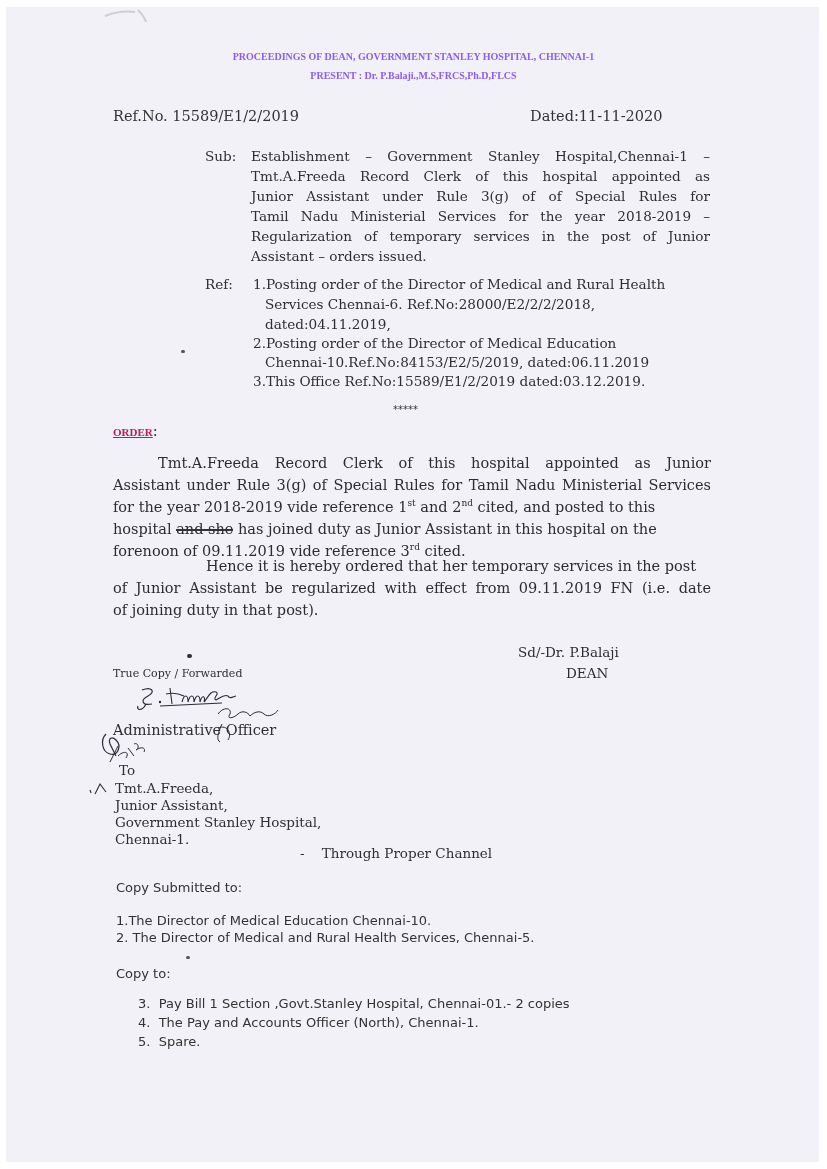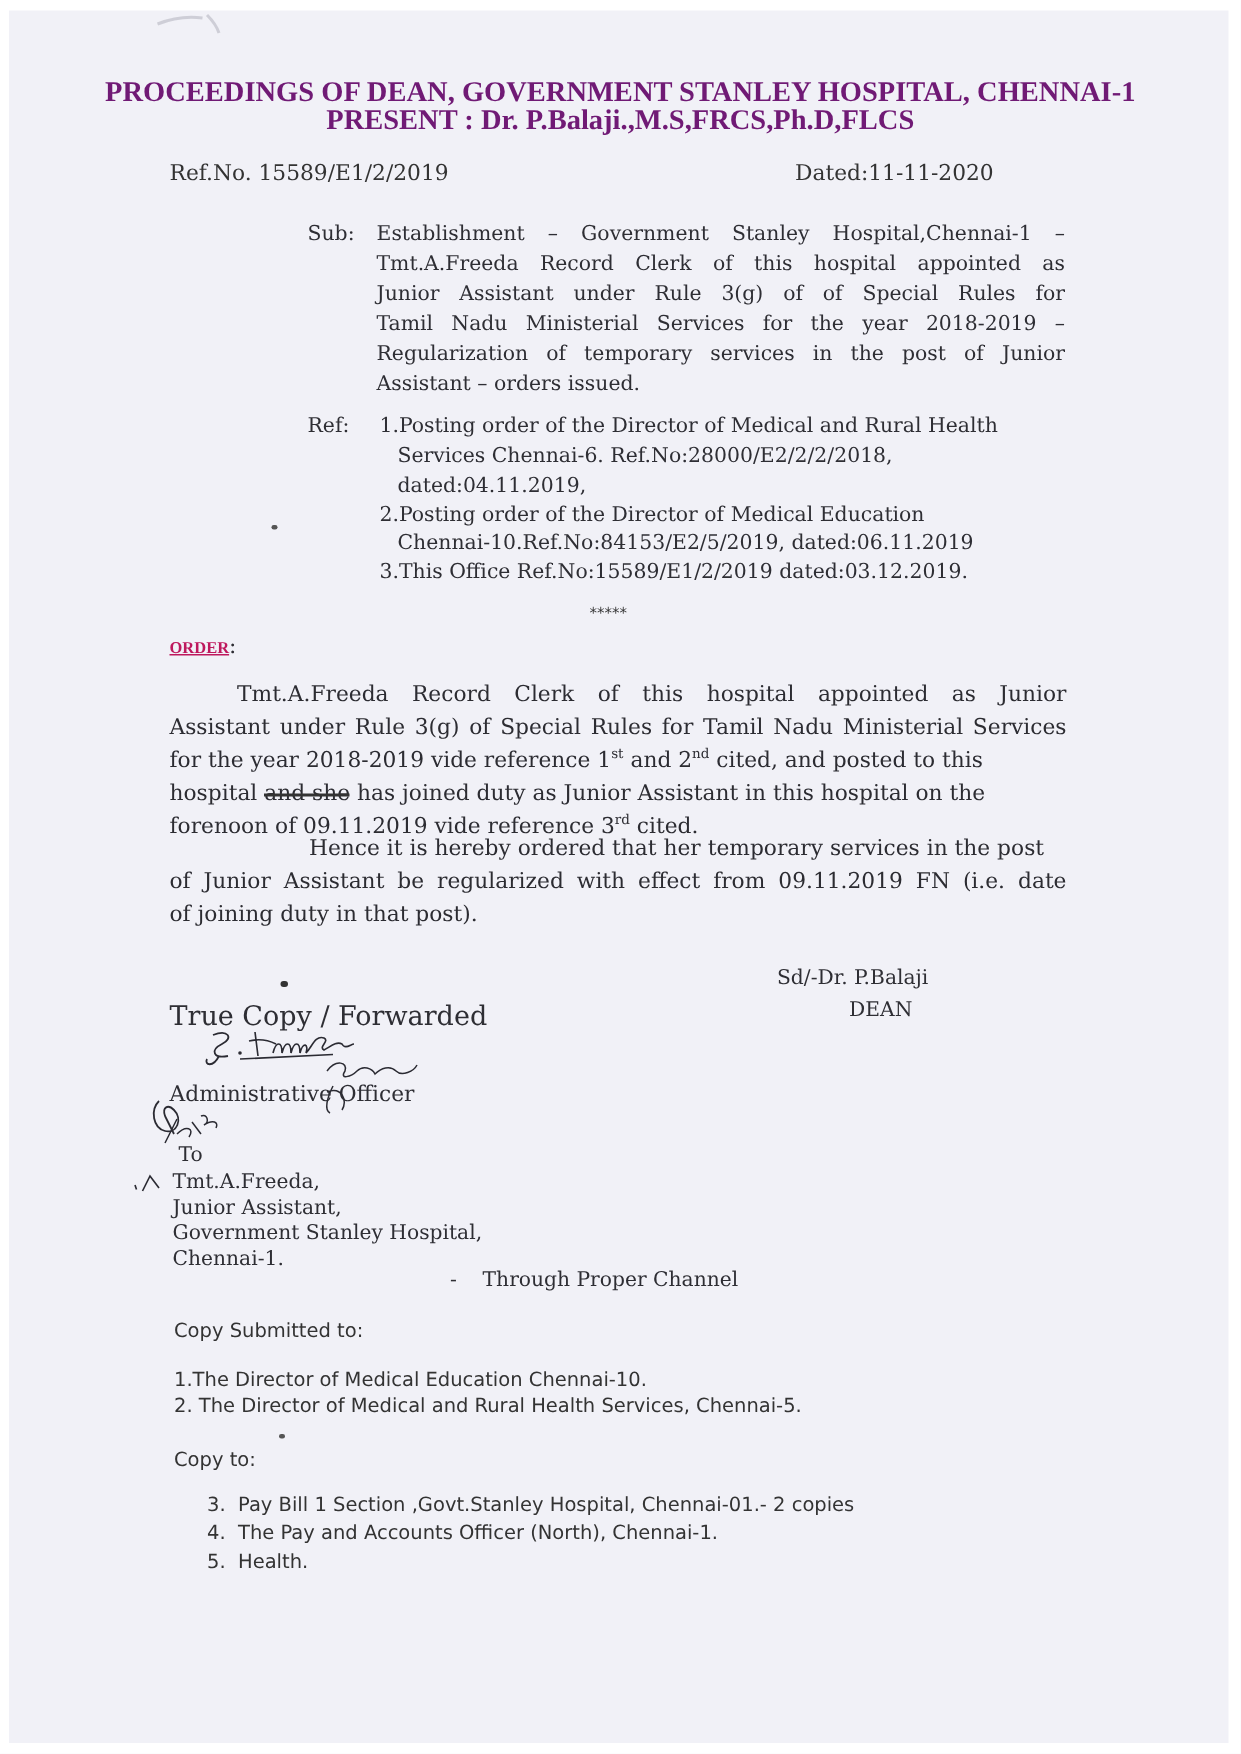--- a/index.html
+++ b/index.html
@@ -3,21 +3,21 @@
   <meta charset="utf-8">
   <style>
     html, body { margin: 0; padding: 0; background: #ffffff; }
     body { width: 827px; height: 1169px; position: relative; overflow: hidden; }
     .paper {
       position: absolute; left: 6px; top: 7px; width: 813px; height: 1155px;
       background: #f1f1f7;
     }
     .abs { position: absolute; white-space: nowrap; }
 
-    .hdr { font-family: "Liberation Serif", serif; font-weight: bold; font-size: 19px; color: #701a75; text-align: center; left: 0; width: 827px; }
+    .hdr { font-family: "Liberation Serif", serif; font-weight: bold; font-size: 10px; color: #8b5cf6; text-align: center; left: 0; width: 827px; }
     .refno { font-family: "DejaVu Serif", serif; font-size: 14.5px; color: #333; }
 
     .blockline { font-family: "DejaVu Serif", serif; font-size: 13.6px; color: #2e2e34; }
     .justify { text-align: justify; text-align-last: justify; white-space: normal; }
 
     .order-p { font-family: "DejaVu Serif", serif; font-size: 14.5px; color: #2c2c32; }
     .order-label { font-family: "Liberation Serif", serif; font-weight: bold; font-size: 11px; text-decoration: underline; color: #be185d; }
     .struck { position: relative; display: inline-block; }
     .struck::after { content: ""; position: absolute; left: 0; right: 0; top: 52%; border-top: 2px solid #333; }
 
@@ -88,21 +88,21 @@
   <div class="abs order-p" style="left:206px;top:558px;">Hence it is hereby ordered that her temporary services in the post</div>
   <div class="abs order-p justify" style="left:113px;top:580px;width:598px;">of  Junior Assistant be regularized with effect from 09.11.2019  FN (i.e. date</div>
   <div class="abs order-p" style="left:113px;top:602px;">of joining duty in that post).</div>
 </div>
 
 <div class="abs sm" style="left:518px;top:644px;">Sd/-Dr. P.Balaji</div>
 <div class="abs sm" style="left:566px;top:665px;">DEAN</div>
 
 <div class="abs" style="left:187px;top:654px;width:5px;height:4px;background:#333;border-radius:2px;"></div>
 
-<div class="abs sm" style="left:113px;top:667px;font-size:18px;">True Copy / Forwarded</div>
+<div class="abs sm" style="left:113px;top:667px;font-size:11px;">True Copy / Forwarded</div>
 
 <svg class="sig" style="left:100px;top:684px;width:200px;height:72px;" viewBox="0 0 200 72">
   <path d="M42 6 C52 2 56 8 48 12 C40 16 42 22 52 20 M46 20 C42 28 36 26 38 22" stroke="#2b2b33" stroke-width="1.2" fill="none"></path>
   <circle cx="60" cy="18" r="1.2" fill="#2b2b33"></circle>
   <path d="M70 4 L72 20 M66 10 C74 8 80 10 84 12 M82 18 C84 10 88 10 88 18 C90 10 94 10 94 18 C96 10 100 10 100 18 C102 10 106 12 104 18 C108 14 110 6 116 8 C120 10 112 14 116 16 C120 14 124 10 128 12 C130 16 134 12 136 12" stroke="#2b2b33" stroke-width="1.1" fill="none"></path>
   <path d="M60 22 L122 19" stroke="#2b2b33" stroke-width="1.1" fill="none"></path>
   <path d="M118 30 C124 22 132 24 130 30 C126 36 134 34 138 30 C142 26 148 28 150 32 C154 28 160 26 164 30 C168 34 176 30 178 26" stroke="#2b2b33" stroke-width="1" fill="none"></path>
   <path d="M122 40 C118 48 116 56 120 58 M118 44 C128 40 132 50 128 56" stroke="#2b2b33" stroke-width="1" fill="none"></path>
 </svg>
 <div class="abs sm" style="left:113px;top:722px;font-size:14.5px;">Administrative Officer</div>
@@ -128,14 +128,14 @@
 <div class="abs" style="left:186px;top:956px;width:4px;height:3px;background:#555;border-radius:2px;"></div>
 
 <div class="abs cp" style="left:116px;top:966px;">Copy to:</div>
 <div class="abs cp" style="left:138px;top:996px;">
   <span>3.</span>&nbsp;&nbsp;<span>Pay Bill 1 Section ,Govt.Stanley Hospital, Chennai-01.- 2 copies</span>
 </div>
 <div class="abs cp" style="left:138px;top:1015px;">
   <span>4.</span>&nbsp;&nbsp;<span>The Pay and Accounts Officer (North), Chennai-1.</span>
 </div>
 <div class="abs cp" style="left:138px;top:1034px;">
-  <span>5.</span>&nbsp;&nbsp;<span>Health.</span>
+  <span>5.</span>&nbsp;&nbsp;<span>Spare.</span>
 </div>
 
 </body></html>

